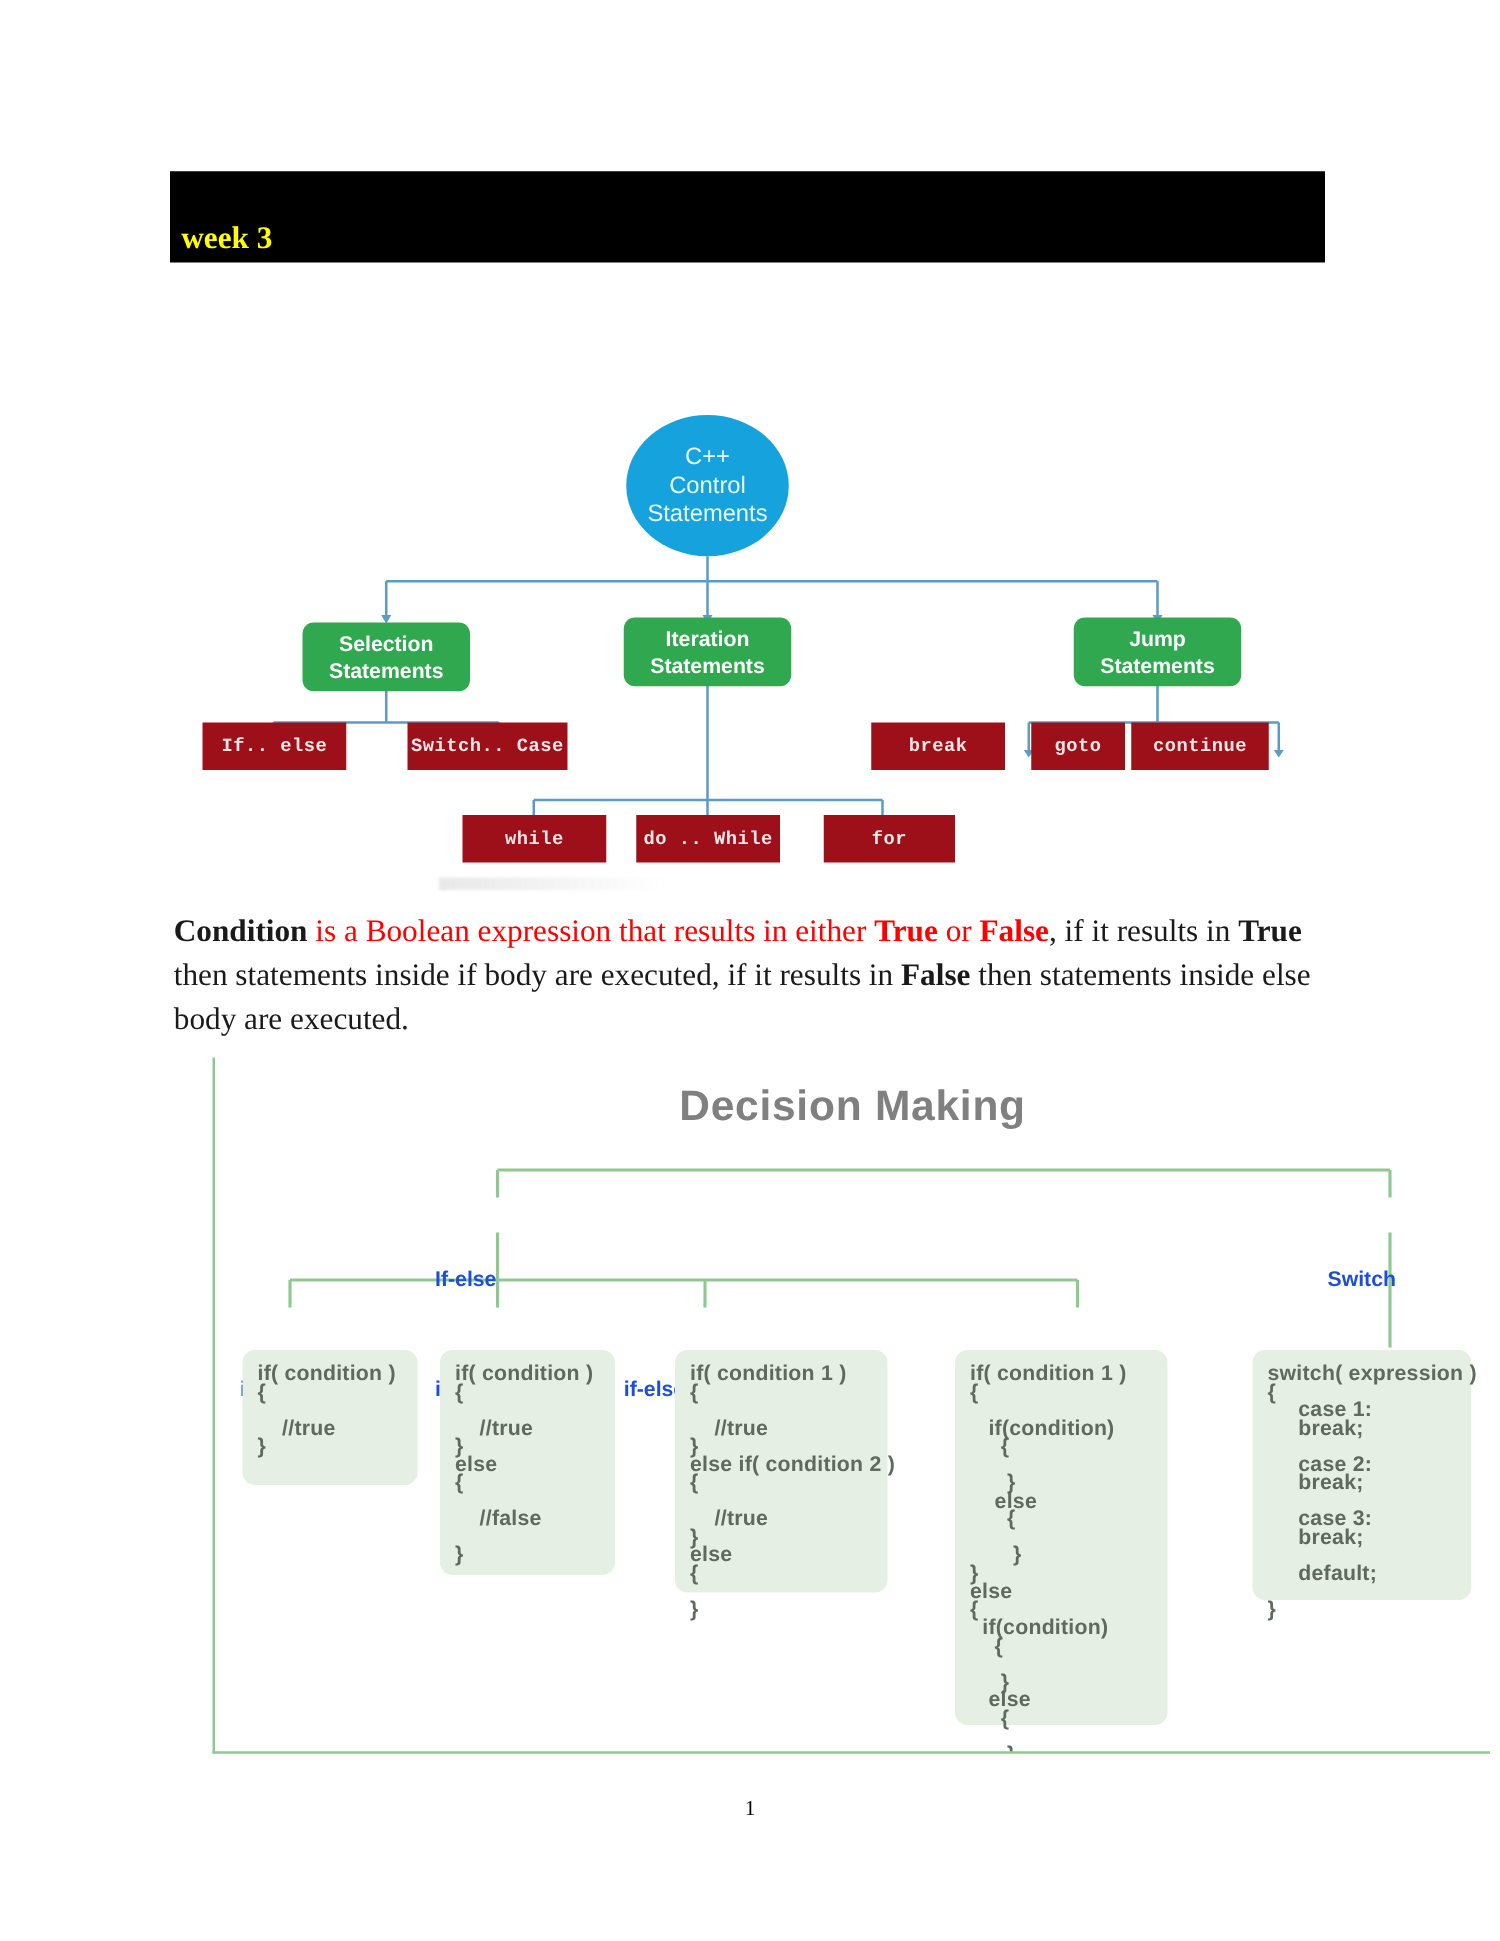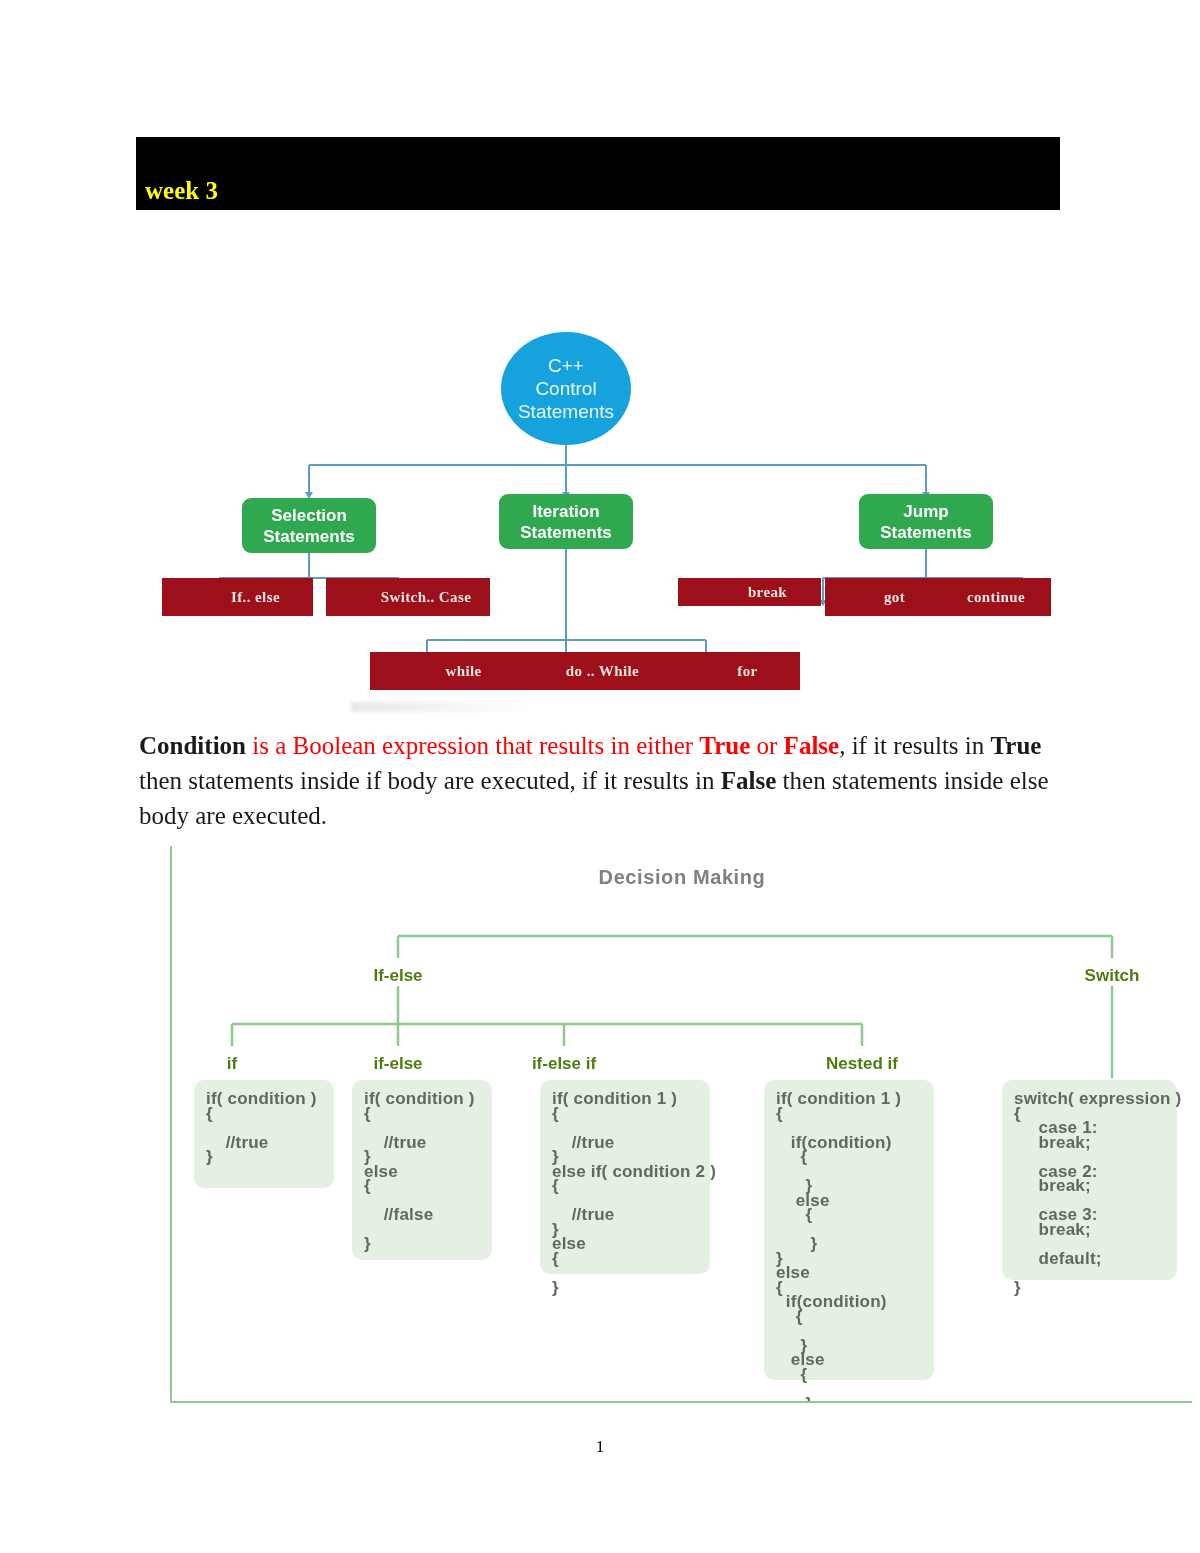--- a/index.html
+++ b/index.html
@@ -119,29 +119,28 @@
     display: flex;
     align-items: center;
     justify-content: center;
     flex-direction: column;
     font-weight: bold;
   }
   .n-red {
     position: absolute;
     background: #9e1019;
     color: #f2e6e7;
-    font-family: Liberation Serif, serif;
+    font-family: Liberation Mono, monospace;
     font-size: 15px;
     text-align: center;
     display: flex;
     align-items: center;
     justify-content: center;
     font-weight: bold;
     letter-spacing: 0.4px;
-    padding-left: 36px;
   }
   .fig1-smudge {
     position: absolute;
     left: 215px;
     top: 392px;
     width: 260px;
     height: 10px;
     background: linear-gradient(90deg, rgba(140,140,140,.20), rgba(200,200,200,0) 70%);
     filter: blur(1.4px);
   }
@@ -161,32 +160,32 @@
   .fig2 svg { position: absolute; left: 0; top: 0; }
 
   .dm-title {
     position: absolute;
     left: 0;
     top: 20px;
     width: 1020px;
     text-align: center;
     font-family: "Liberation Sans", sans-serif;
     font-weight: bold;
-    font-size: 20px;
+    font-size: 34px;
     color: #808080;
     letter-spacing: 0.6px;
   }
   .dm-label {
     position: absolute;
     font-family: "Liberation Sans", sans-serif;
     font-size: 17px;
-    color: #4d7c0f;
+    color: #1d4ed8;
     font-weight: bold;
     white-space: nowrap;
-    text-align: center;
+    margin-top: 48px;
   }
   .code-box {
     position: absolute;
     background: #e5efe3;
     border-radius: 10px;
     padding: 12px 10px 10px 12px;
     box-sizing: border-box;
     font-family: "Liberation Sans", sans-serif;
     font-size: 17px;
     line-height: 14.5px;
@@ -282,21 +281,21 @@
       <span>Statements</span>
     </div>
 
     <div class="n-red" style="left:26px; top:268px; width:115px; height:38px;">If.. else</div>
     <div class="n-red" style="left:190px; top:268px; width:128px; height:38px;">Switch.. Case</div>
 
     <div class="n-red" style="left:234px; top:342px; width:115px; height:38px;">while</div>
     <div class="n-red" style="left:373px; top:342px; width:115px; height:38px;">do .. While</div>
     <div class="n-red" style="left:523px; top:342px; width:105px; height:38px;">for</div>
 
-    <div class="n-red" style="left:542px; top:268px; width:107px; height:28px;">break</div>
+    <div class="n-red" style="left:561px; top:268px; width:107px; height:38px;">break</div>
     <div class="n-red" style="left:689px; top:268px; width:75px; height:38px;">goto</div>
     <div class="n-red" style="left:769px; top:268px; width:110px; height:38px;">continue</div>
 
     <div class="fig1-smudge"></div>
   </div>
 
   <div class="para p2">
     <span class="bold">Condition</span><span class="red"> is a Boolean expression that results in either </span><span class="redbold">True</span><span class="red"> or </span><span class="redbold">False</span><span>, if it results in </span><span class="bold">True</span><span> then statements inside if body are executed, if it results in </span><span class="bold">False</span><span> then statements inside else body are executed.</span>
   </div>
 

